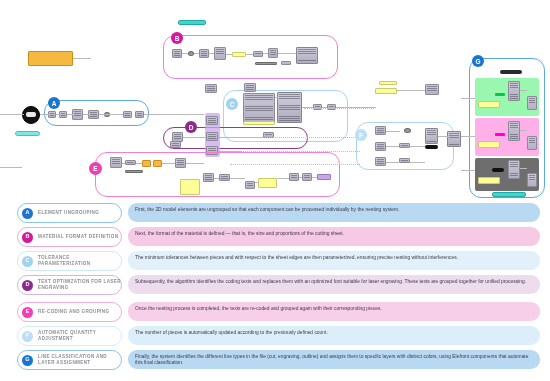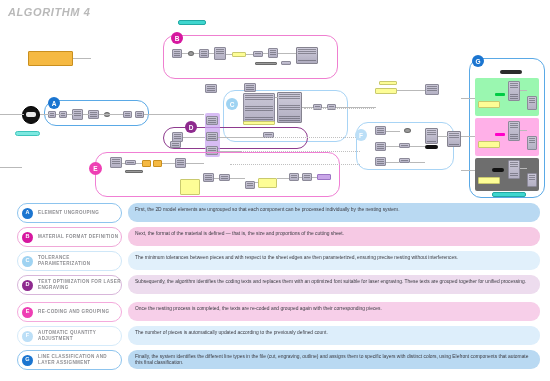--- a/index.html
+++ b/index.html
@@ -88,21 +88,20 @@
     position:absolute;left:128px;top:0;width:412px;min-height:19px;
     border-radius:9px;box-sizing:border-box;padding:4px 7px 3px 7px;
     font-size:4.9px;line-height:6.2px;color:#3b3b42;
   }
 </style>
 </head>
 <body>
 
 <div class="page">
 
-  <div class="title">ALGORITHM 4</div>
 
   <div class="canvas">
 
     <div class="nd orange" style="left:28px;top:33px;width:45px;height:15px;">
         <div class="lines o"></div>
       </div>
 
     <div class="nd teal" style="left:178px;top:2px;width:28px;height:5px;"></div>
 
     <div class="grp pink" style="left:163px;top:17px;width:175px;height:44px;"></div>

